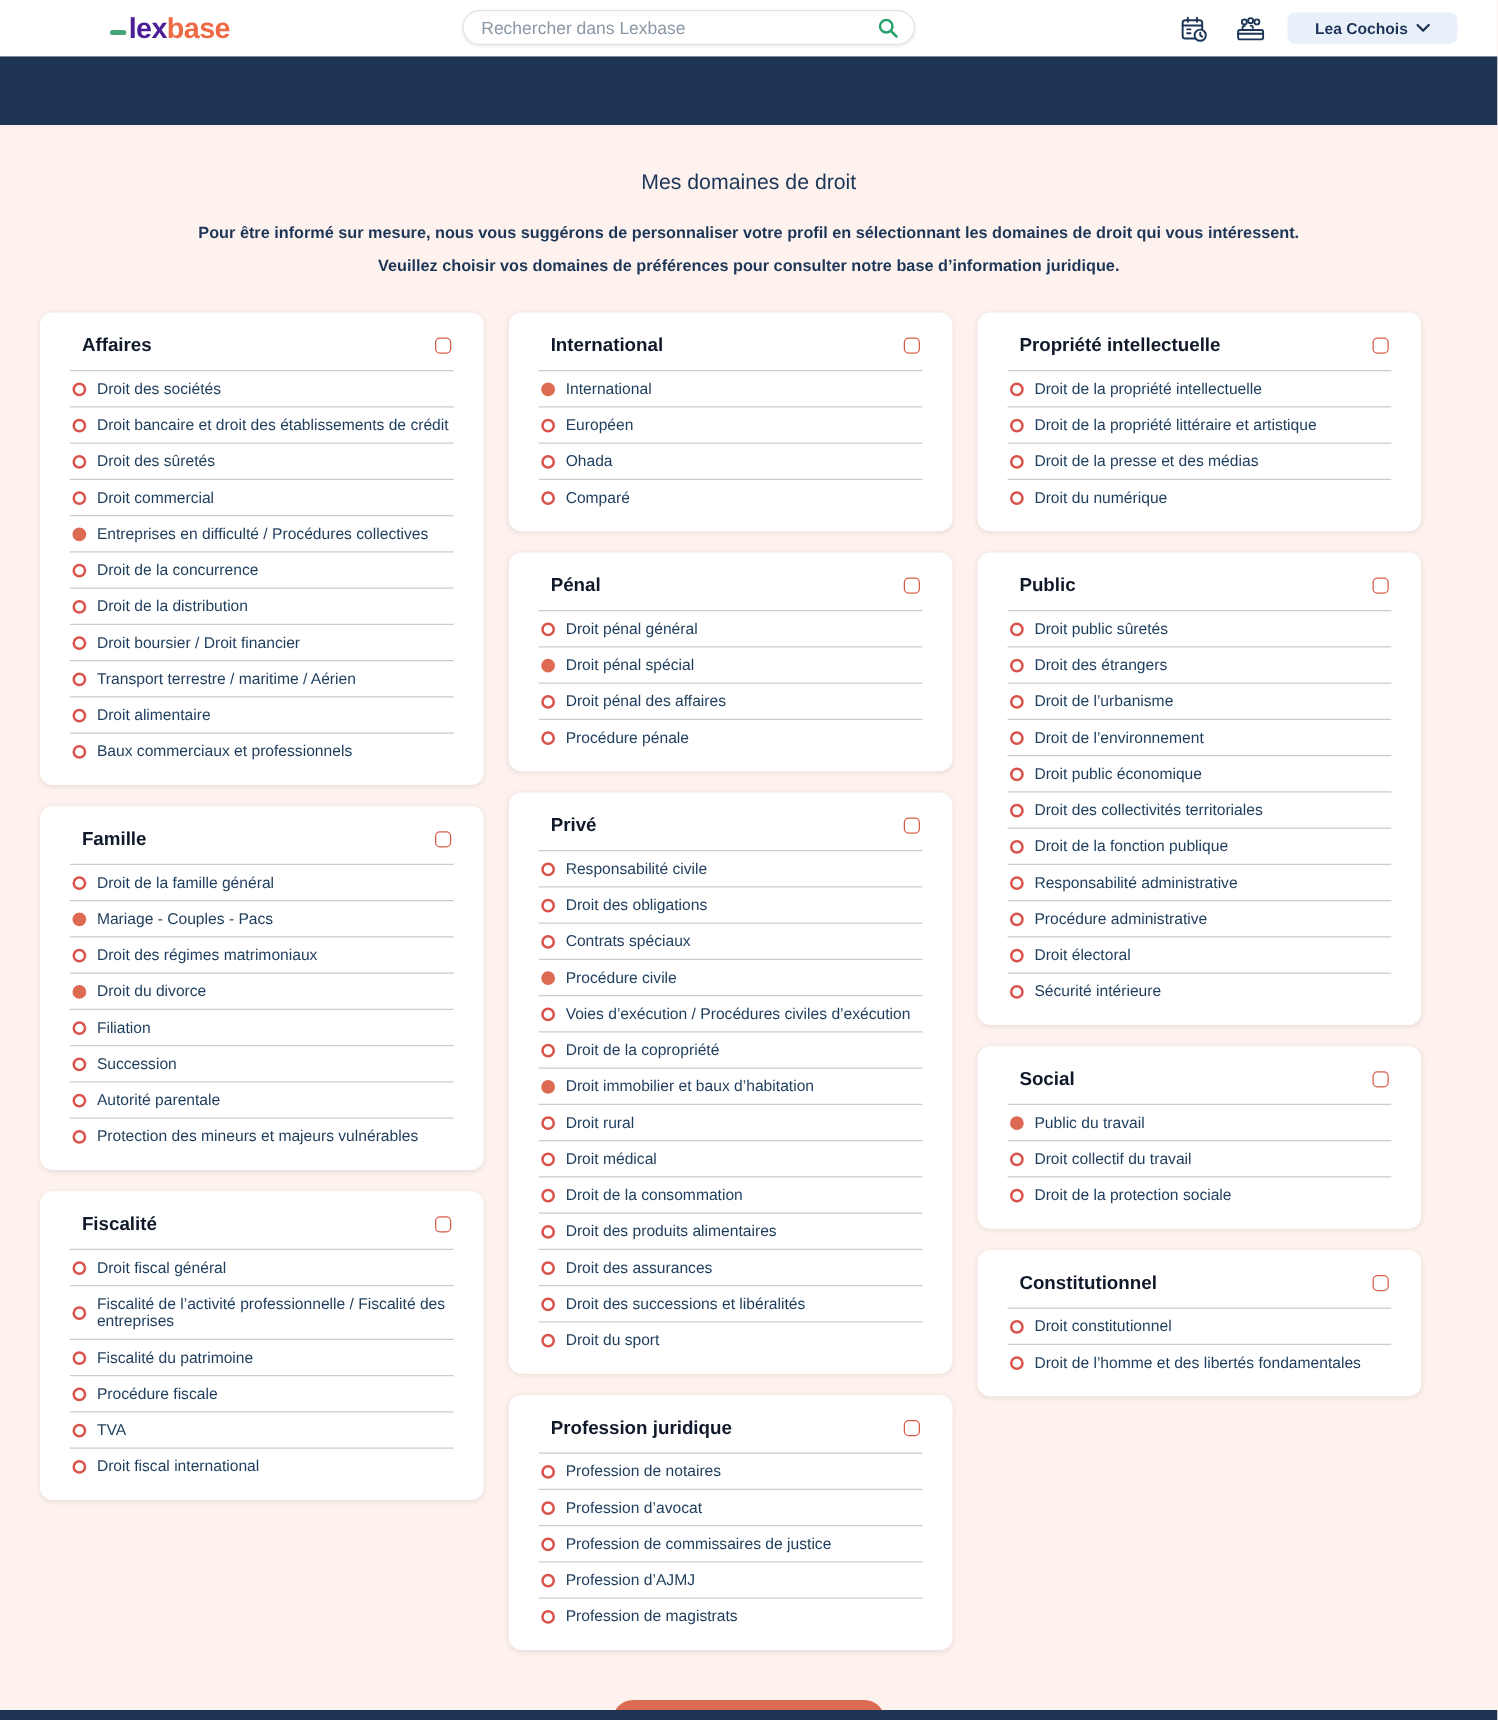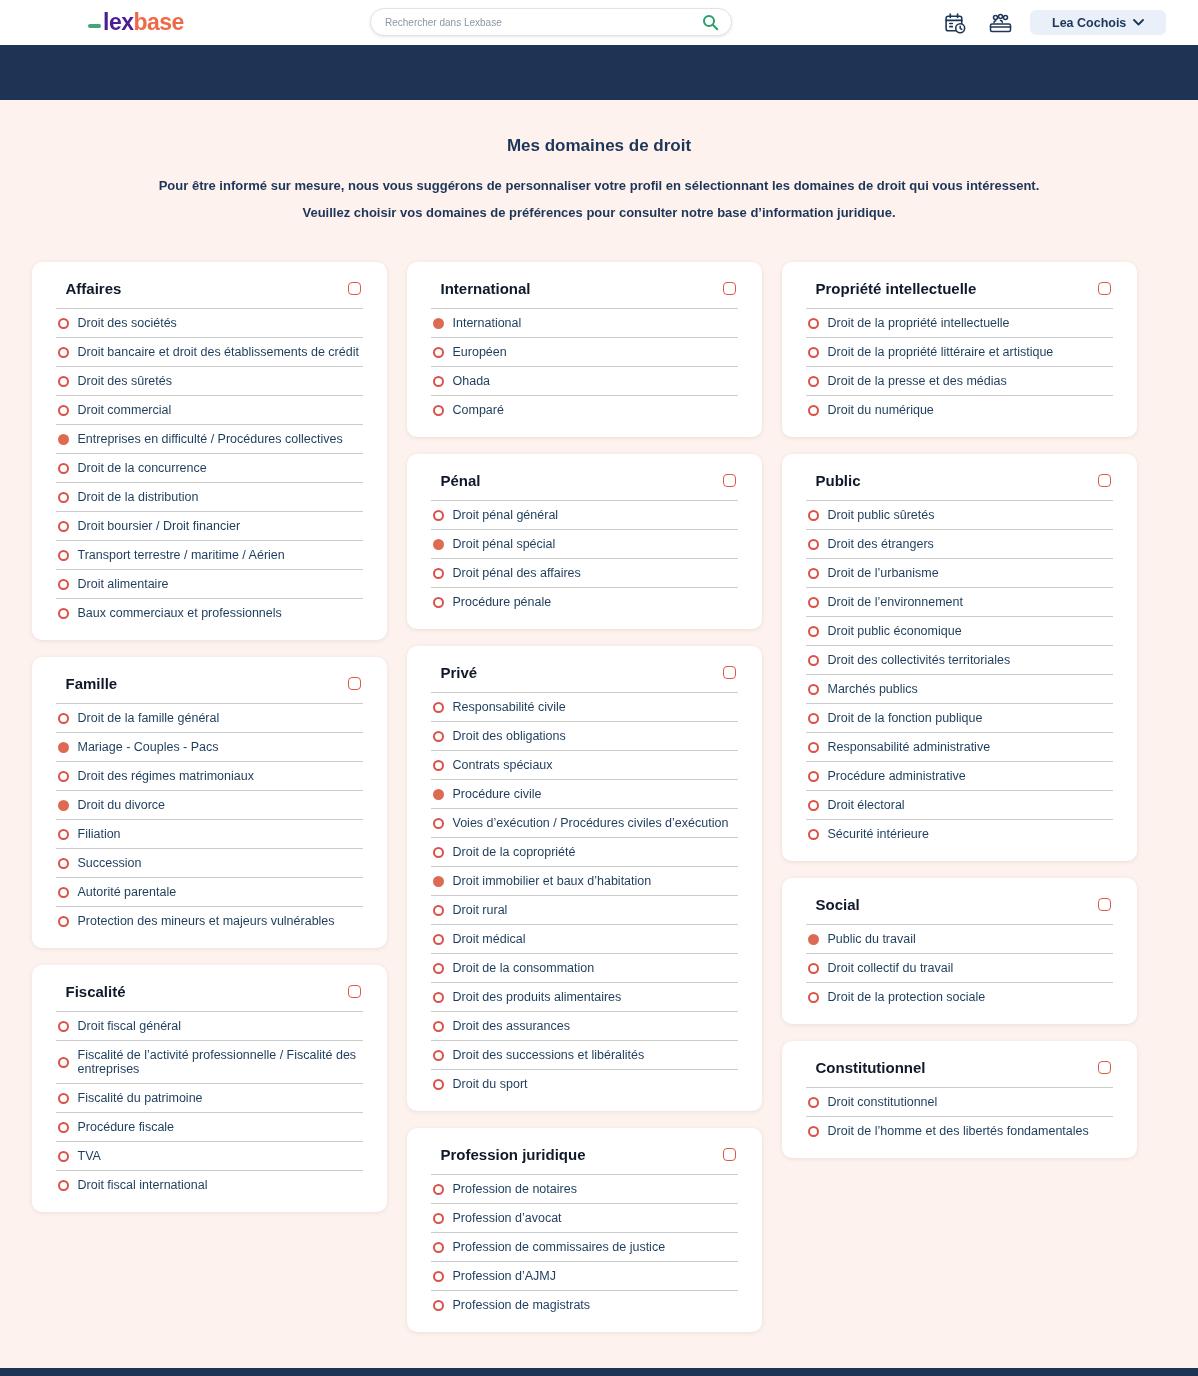--- a/index.html
+++ b/index.html
@@ -15,44 +15,44 @@
   .logo-dash { display:inline-block; width:13px; height:4px; background:#45a478; border-radius:2px; margin-right:2px; vertical-align:2px; }
   .logo-lex { color:#4c1d95; }
   .logo-base { color:#ee6a47;text-align:center; }
   .searchbox {
     position:absolute; left:370px; top:8px; width:362px; height:28px;
     background:#fff; border:1px solid #e3e3e3; border-radius:15px;
     box-shadow:0 1px 3px rgba(0,0,0,0.10);
     display:flex; align-items:center; padding:0 12px;
   }
   .searchbox input {
-    flex:1; border:none; outline:none; font-size:10px; color:#7f1d1d;
+    flex:1; border:none; outline:none; font-size:14px; color:#7f1d1d;
     font-family:"Liberation Sans", sans-serif; background:transparent;
   }
   .searchbox input::placeholder { color:#8a97a5; }
   .hdr-iconbtn { position:absolute; top:9px; width:28px; height:28px; display:flex; align-items:center; justify-content:center; cursor:pointer; background:none; border:none; padding:0; }
   .hdr-iconbtn.cal { left:941px; }
   .hdr-iconbtn.people { left:986px; }
   .user-chip {
     position:absolute; left:1030px; top:10px; height:25px; padding:0 22px;
     background:#e9f0fa; border-radius:6px; display:flex; align-items:center; gap:7px;
     color:#1d3557; font-size:12.5px; font-weight:bold; cursor:pointer;
   }
   .navband { height:55px; background:#1d3455; }
   .bottomband { position:absolute; left:0; bottom:0; width:100%; height:8px; background:#1d3455; }
 
   
-  .page-title { margin:36px 0 0; text-align:center; font-size:17px; font-weight:bold; color:#1d3557; }
+  .page-title { margin:36px 0 0; text-align:center; font-size:17px; font-weight:normal; color:#1d3557; }
   .page-sub { margin:0 auto; width:1000px; text-align:center; font-size:13px; font-weight:bold; color:#1d3557; }
   .page-sub.first { margin-top:22px; }
   .page-sub.second { margin-top:12px; }
 
   
   .grid { display:flex; gap:20px; width:1135px; margin:30px auto 0; align-items:flex-start; }
-  .col { display:flex; flex-direction:column; gap:17px; width:355px;margin-top:12px; }
+  .col { display:flex; flex-direction:column; gap:17px; width:355px; }
   .card {
     background:#fff; border-radius:10px; padding:14px 24px 13px;
     box-shadow:0 1px 4px rgba(80,50,40,0.10);
   }
   .card-head {
     display:flex; justify-content:space-between; align-items:center;
     padding:4px 2px 11px 10px; border-bottom:1px solid #cccccc;
   }
   .card-title { margin:0; font-size:15px; font-weight:bold; color:#10192a; }
   .head-checkbox {
@@ -456,24 +456,20 @@
             <li class="item">
               <span class="radio"></span>
               <span class="item-label">Droit public économique</span>
             </li>
             <li class="item">
               <span class="radio"></span>
               <span class="item-label">Droit des collectivités territoriales</span>
             </li>
             <li class="item">
               <span class="radio"></span>
-              <span class="item-label">Marchés publics</span>
-            </li>
-            <li class="item">
-              <span class="radio"></span>
               <span class="item-label">Droit de la fonction publique</span>
             </li>
             <li class="item">
               <span class="radio"></span>
               <span class="item-label">Responsabilité administrative</span>
             </li>
             <li class="item">
               <span class="radio"></span>
               <span class="item-label">Procédure administrative</span>
             </li>

